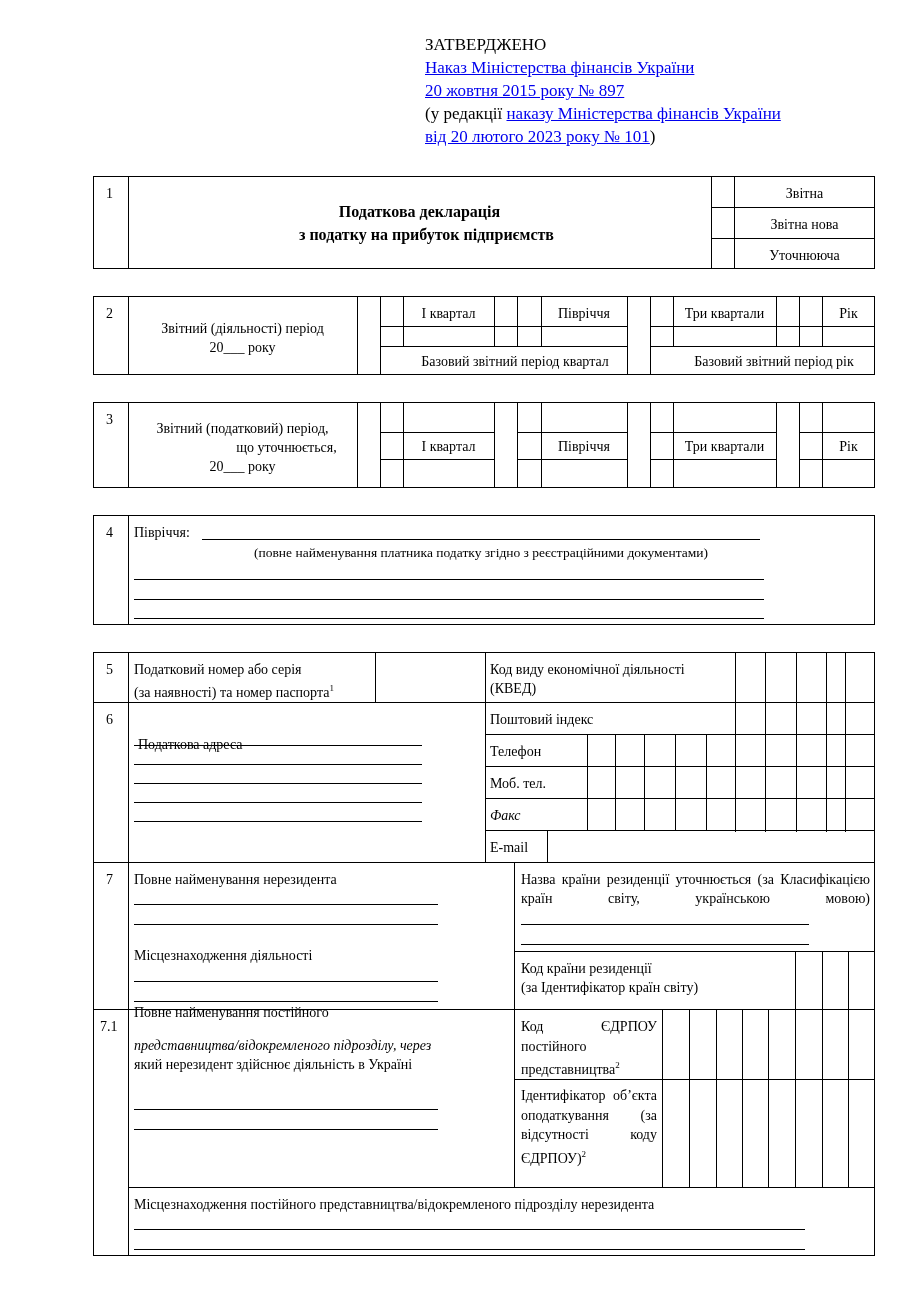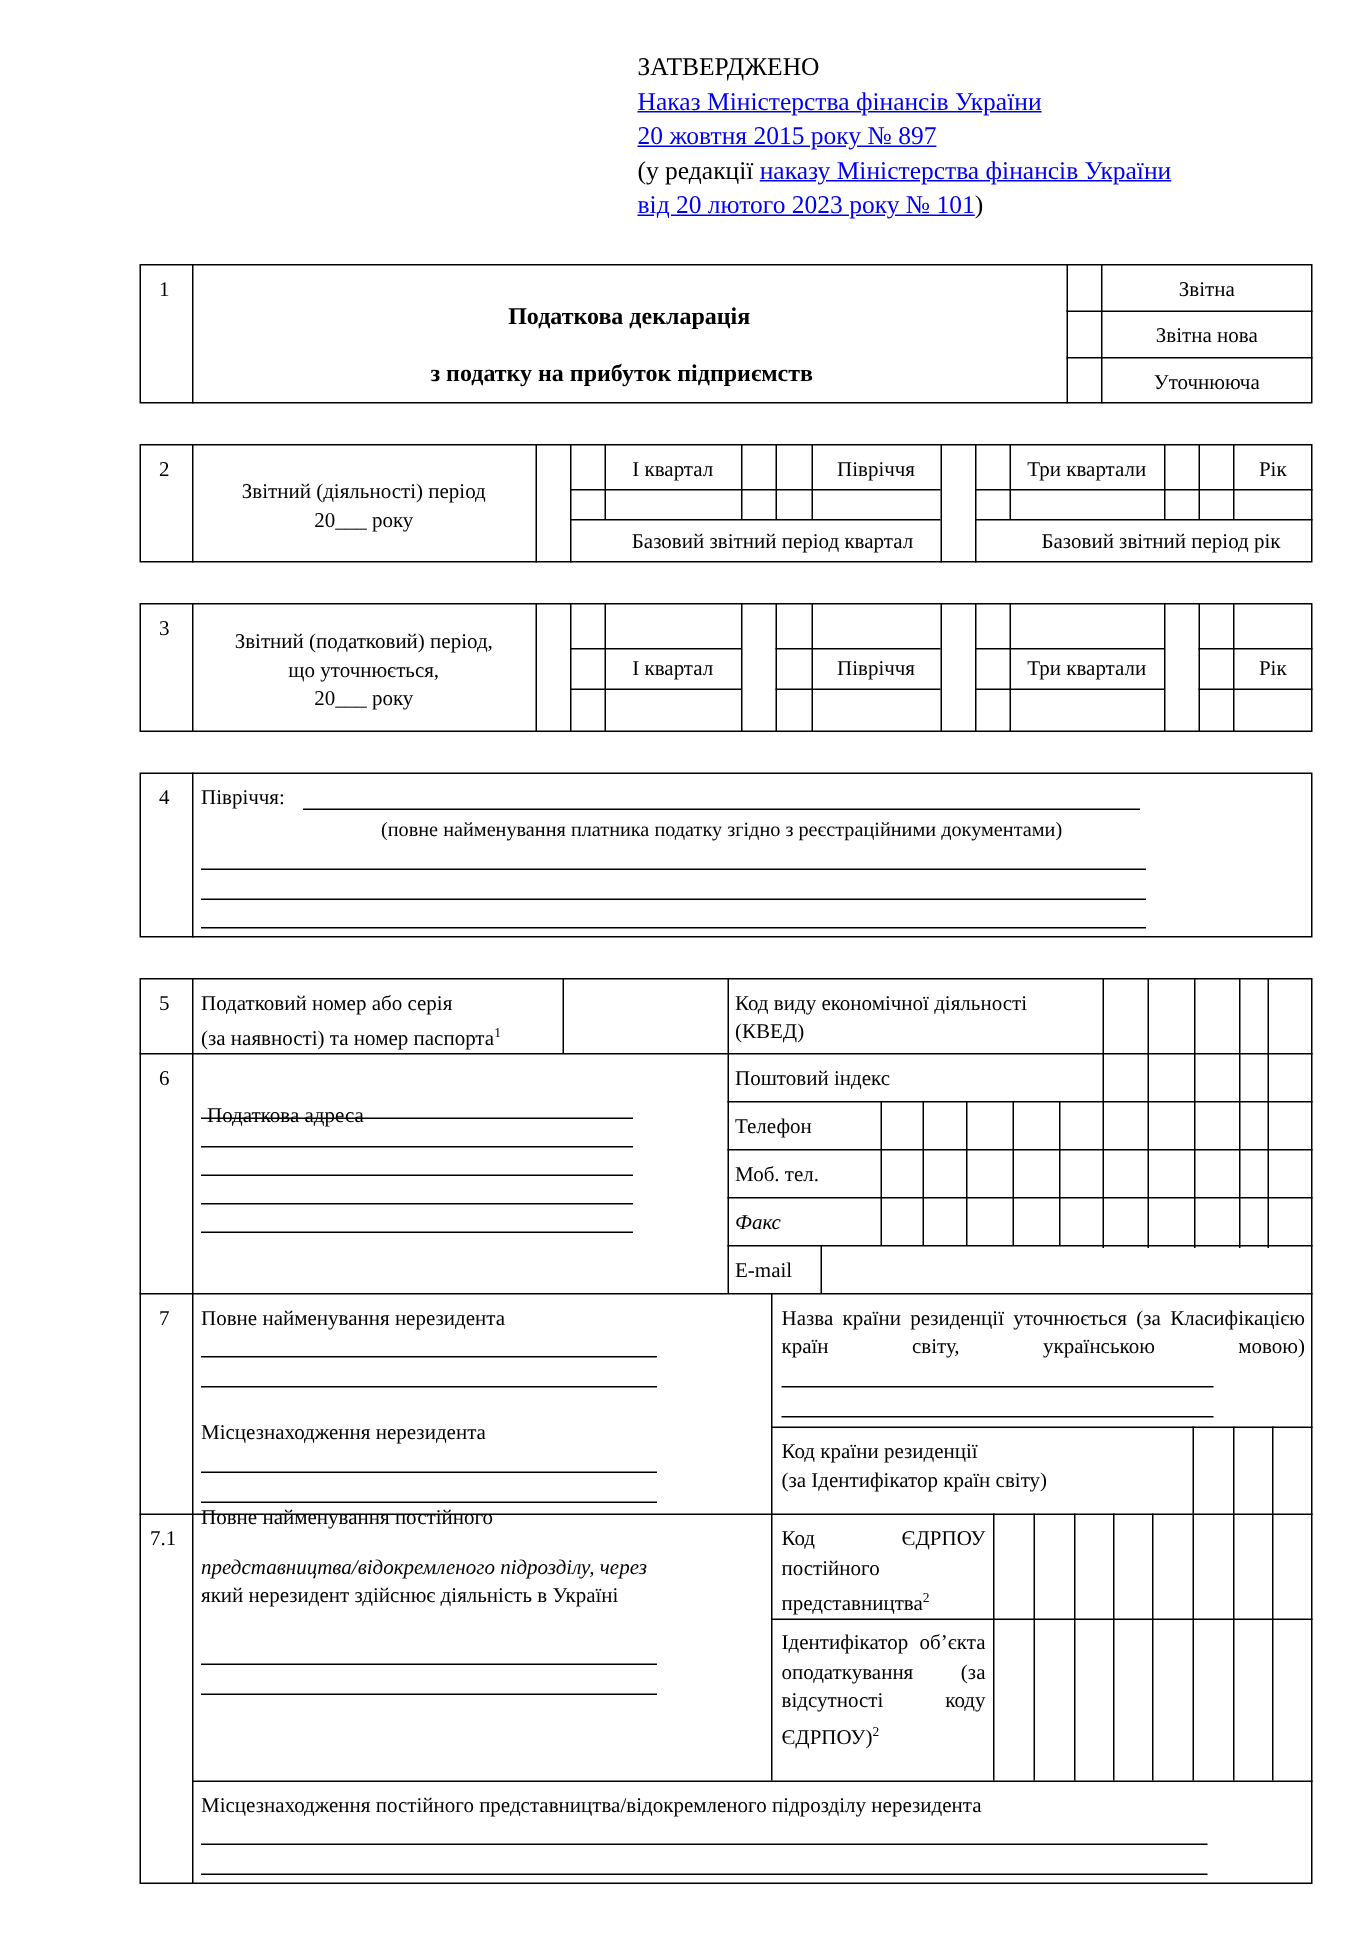--- a/index.html
+++ b/index.html
@@ -27,21 +27,21 @@
 <div class="abs hdr" style="top:125px;"><span class="link">від 20 лютого 2023 року № 101</span><span>)</span></div>
 
 <div class="box" style="left:93px;top:176px;width:782px;height:93px;"></div>
 <div class="vl" style="left:128px;top:176px;height:93px;"></div>
 <div class="vl" style="left:711px;top:176px;height:93px;"></div>
 <div class="vl" style="left:734px;top:176px;height:93px;"></div>
 <div class="hl" style="left:711px;top:207px;width:164px;"></div>
 <div class="hl" style="left:711px;top:238px;width:164px;"></div>
 <div class="t" style="left:106px;top:184px;">1</div>
 <div class="t title" style="left:128px;top:200px;width:583px;">Податкова декларація</div>
-<div class="t title" style="left:123px;top:223px;width:583px;margin-top:15px;">з податку на прибуток підприємств</div>
+<div class="t title" style="left:135px;top:223px;width:583px;">з податку на прибуток підприємств</div>
 <div class="abs" style="left:712px;top:177px;width:22px;height:30px;"></div>
 <div class="abs" style="left:712px;top:208px;width:22px;height:30px;"></div>
 <div class="abs" style="left:712px;top:239px;width:22px;height:29px;"></div>
 <div class="t c" style="left:734px;top:184px;width:141px;">Звітна</div>
 <div class="t c" style="left:734px;top:215px;width:141px;">Звітна нова</div>
 <div class="t c" style="left:734px;top:246px;width:141px;">Уточнююча</div>
 
 <div class="box" style="left:93px;top:296px;width:782px;height:79px;"></div>
 <div class="vl" style="left:128px;top:296px;height:79px;"></div>
 <div class="vl" style="left:357px;top:296px;height:79px;"></div>
@@ -93,21 +93,21 @@
 <div class="hl" style="left:380px;top:432px;width:114px;"></div>
 <div class="hl" style="left:380px;top:459px;width:114px;"></div>
 <div class="hl" style="left:517px;top:432px;width:110px;"></div>
 <div class="hl" style="left:517px;top:459px;width:110px;"></div>
 <div class="hl" style="left:650px;top:432px;width:126px;"></div>
 <div class="hl" style="left:650px;top:459px;width:126px;"></div>
 <div class="hl" style="left:799px;top:432px;width:76px;"></div>
 <div class="hl" style="left:799px;top:459px;width:76px;"></div>
 <div class="t" style="left:106px;top:410px;">3</div>
 <div class="t c" style="left:128px;top:419px;width:229px;">Звітний (податковий) період,</div>
-<div class="t c" style="left:128px;top:438px;width:229px;">що уточнюється,</div>
+<div class="t c" style="left:128px;top:438px;width:229px;padding-left:44px;">що уточнюється,</div>
 <div class="t c" style="left:128px;top:457px;width:229px;">20___ року</div>
 <div class="t c" style="left:403px;top:437px;width:91px;">І квартал</div>
 <div class="t c" style="left:541px;top:437px;width:86px;">Півріччя</div>
 <div class="t c" style="left:673px;top:437px;width:103px;">Три квартали</div>
 <div class="t c" style="left:822px;top:437px;width:53px;">Рік</div>
 <div class="abs" style="left:381px;top:433px;width:22px;height:26px;"></div>
 <div class="abs" style="left:518px;top:433px;width:23px;height:26px;"></div>
 <div class="abs" style="left:651px;top:433px;width:22px;height:26px;"></div>
 <div class="abs" style="left:800px;top:433px;width:22px;height:26px;"></div>
 
@@ -172,21 +172,21 @@
 <div class="vl" style="left:514px;top:862px;height:325px;"></div>
 <div class="hl" style="left:514px;top:951px;width:361px;"></div>
 <div class="hl" style="left:93px;top:1009px;width:782px;"></div>
 <div class="vl" style="left:795px;top:951px;height:58px;"></div>
 <div class="vl" style="left:822px;top:951px;height:58px;"></div>
 <div class="vl" style="left:848px;top:951px;height:58px;"></div>
 <div class="t" style="left:106px;top:870px;">7</div>
 <div class="t" style="left:134px;top:870px;">Повне найменування нерезидента</div>
 <div class="ul" style="left:134px;top:904px;width:304px;"></div>
 <div class="ul" style="left:134px;top:924px;width:304px;"></div>
-<div class="t" style="left:134px;top:946px;">Місцезнаходження нерезидента</div>
+<div class="t" style="left:134px;top:946px;">Місцезнаходження діяльності</div>
 <div class="ul" style="left:134px;top:981px;width:304px;"></div>
 <div class="ul" style="left:134px;top:1001px;width:304px;"></div>
 <div class="t just" style="left:521px;top:870px;width:349px;">Назва країни резиденції уточнюється (за Класифікацією країн світу, українською мовою)</div>
 <div class="ul" style="left:521px;top:924px;width:288px;"></div>
 <div class="ul" style="left:521px;top:944px;width:288px;"></div>
 <div class="t" style="left:521px;top:959px;">Код країни резиденції</div>
 <div class="t" style="left:521px;top:978px;">(за Ідентифікатор країн світу)</div>
 <div class="abs" style="left:796px;top:952px;width:79px;height:57px;"></div>
 
 <div class="vl" style="left:662px;top:1009px;height:178px;"></div>

